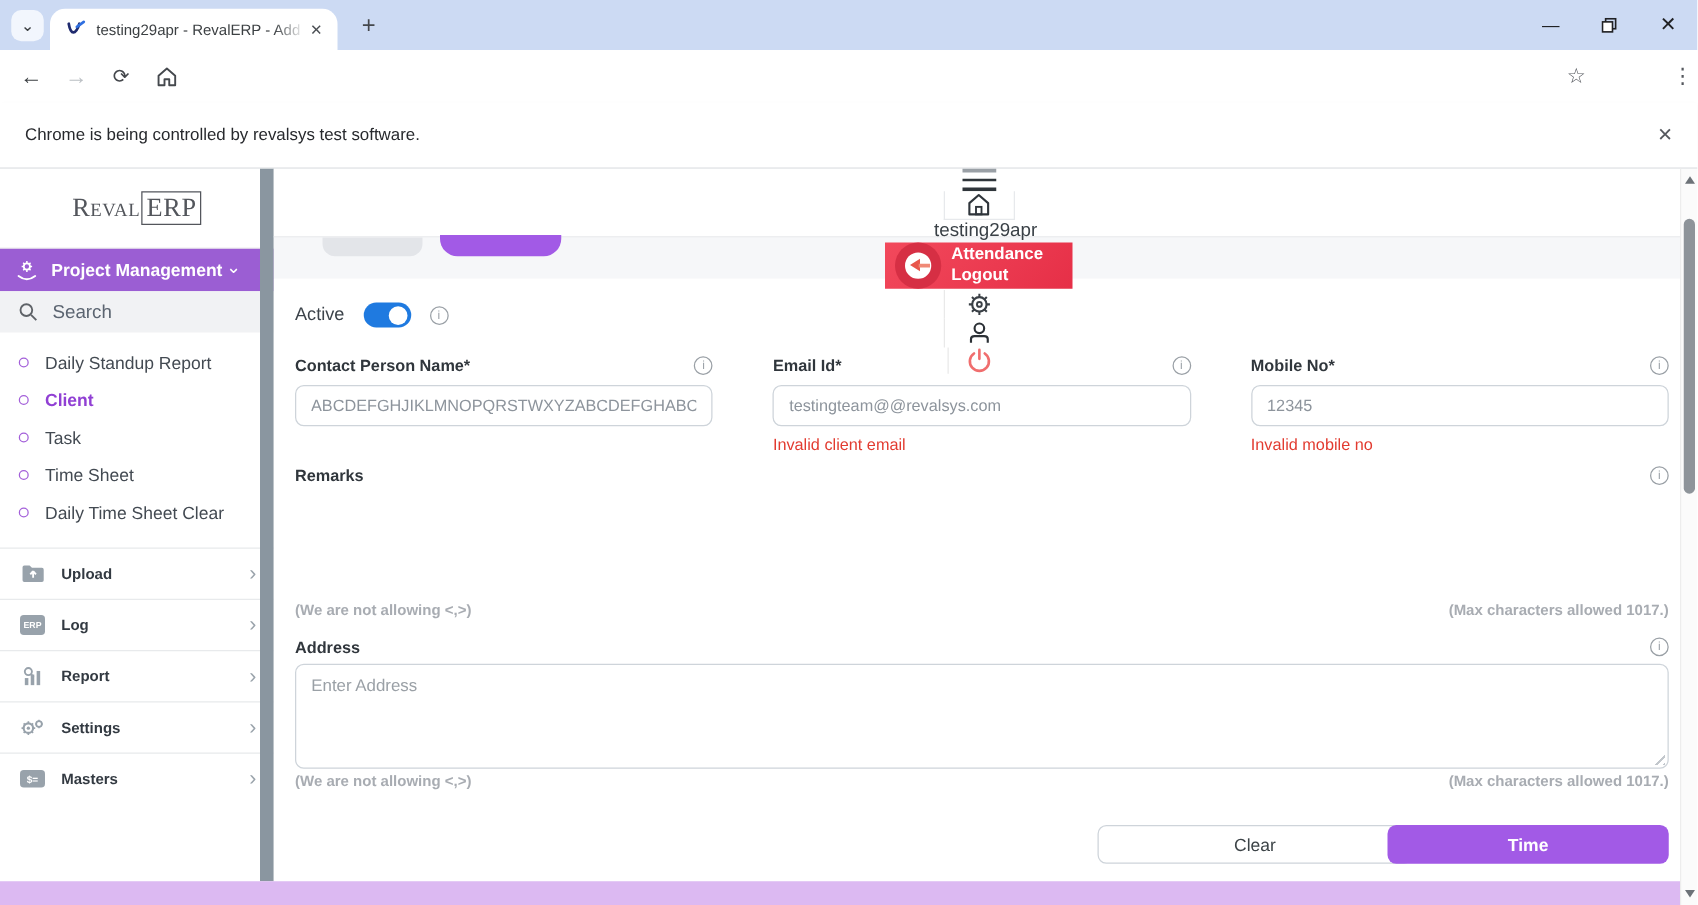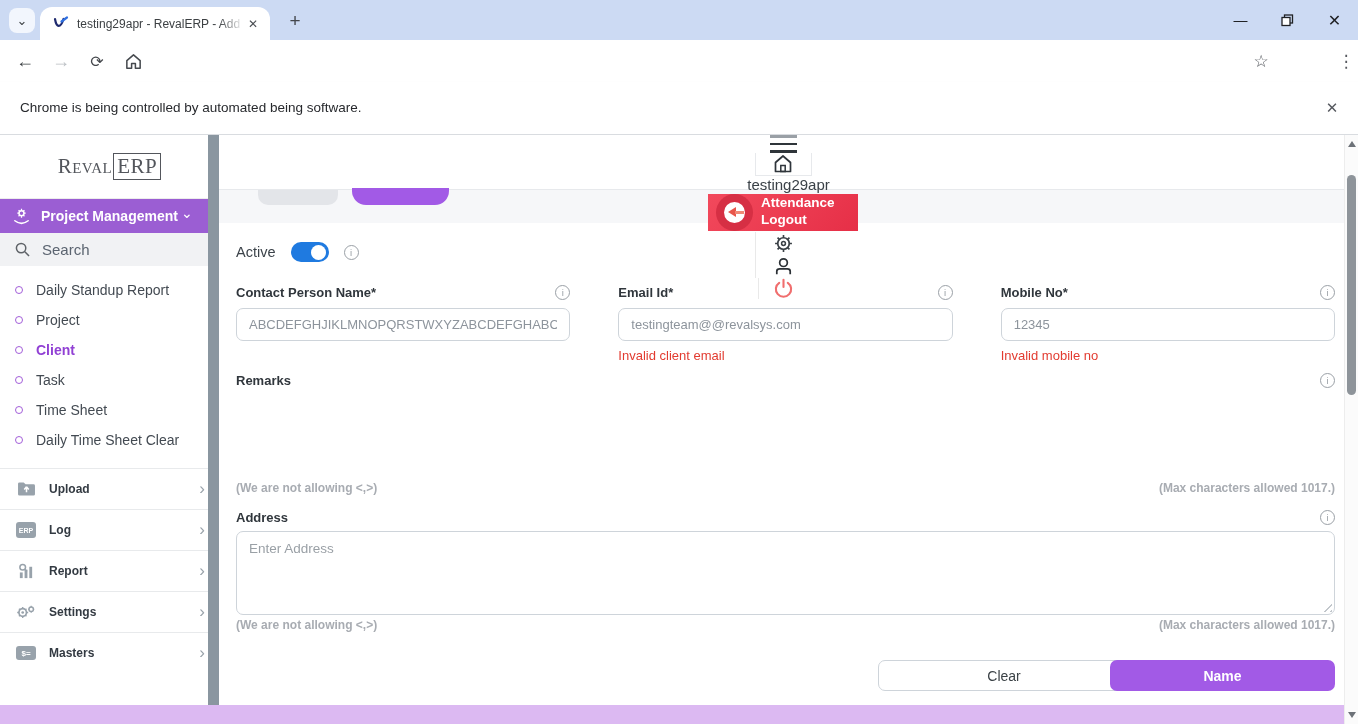--- a/index.html
+++ b/index.html
@@ -191,21 +191,21 @@
       <svg width="28" height="28" viewBox="0 0 28 28">
         <circle cx="14" cy="14" r="12" fill="none" stroke="#1a73e8" stroke-width="2.4"></circle>
         <circle cx="14" cy="11" r="3.6" fill="none" stroke="#1a73e8" stroke-width="2.2"></circle>
         <path d="M7.5 21.5 C9 17.5 19 17.5 20.5 21.5" fill="none" stroke="#1a73e8" stroke-width="2.2"></path>
       </svg>
     </div>
     <div class="kebab">⋮</div>
   </div>
 
   <div class="notice-bar">
-    <span class="notice-text">Chrome is being controlled by automated being software.</span>
+    <span class="notice-text">Chrome is being controlled by revalsys test software.</span>
     <span class="notice-close">✕</span>
   </div>
 
   <div class="sidebar">
     <div class="logo-box">
       <span class="logo"><span class="sc">Reval</span><span class="boxed">ERP</span></span>
     </div>
     <div class="module-header">
       <svg width="19" height="19" viewBox="0 0 20 20">
         <circle cx="10" cy="6.5" r="2.6" fill="none" stroke="#fff" stroke-width="1.5"></circle>
@@ -219,24 +219,20 @@
       <svg width="15" height="15" viewBox="0 0 16 16">
         <circle cx="6.5" cy="6.5" r="5" fill="none" stroke="#5f6368" stroke-width="1.6"></circle>
         <line x1="10.5" y1="10.5" x2="15" y2="15" stroke="#5f6368" stroke-width="1.6"></line>
       </svg>
       <span class="search-label">Search</span>
     </div>
     <div class="menu">
       <div class="menu-item">
         <span class="bullet"></span>
         <span class="menu-label">Daily Standup Report</span>
-      </div>
-      <div class="menu-item">
-        <span class="bullet"></span>
-        <span class="menu-label">Project</span>
       </div>
       <div class="menu-item active">
         <span class="bullet"></span>
         <span class="menu-label">Client</span>
       </div>
       <div class="menu-item">
         <span class="bullet"></span>
         <span class="menu-label">Task</span>
       </div>
       <div class="menu-item">
@@ -406,21 +402,21 @@
       <textarea class="text-area" placeholder="Enter Address" style=""></textarea>
       <span class="resize-handle"></span>
     </div>
     <div class="hints-row" style="top:395px;">
       <span>(We are not allowing &lt;,&gt;)</span>
       <span>(Max characters allowed 1017.)</span>
     </div>
 
     <div class="btn-row">
       <button class="clear-btn">Clear</button>
-      <button class="save-btn">Name</button>
+      <button class="save-btn">Time</button>
     </div>
   </div>
 
   <div class="footer-strip"></div>
   <div class="page-scrollbar">
     <span class="sb-arrow-up"></span>
     <span class="sb-thumb"></span>
     <span class="sb-arrow-down"></span>
   </div>
 

